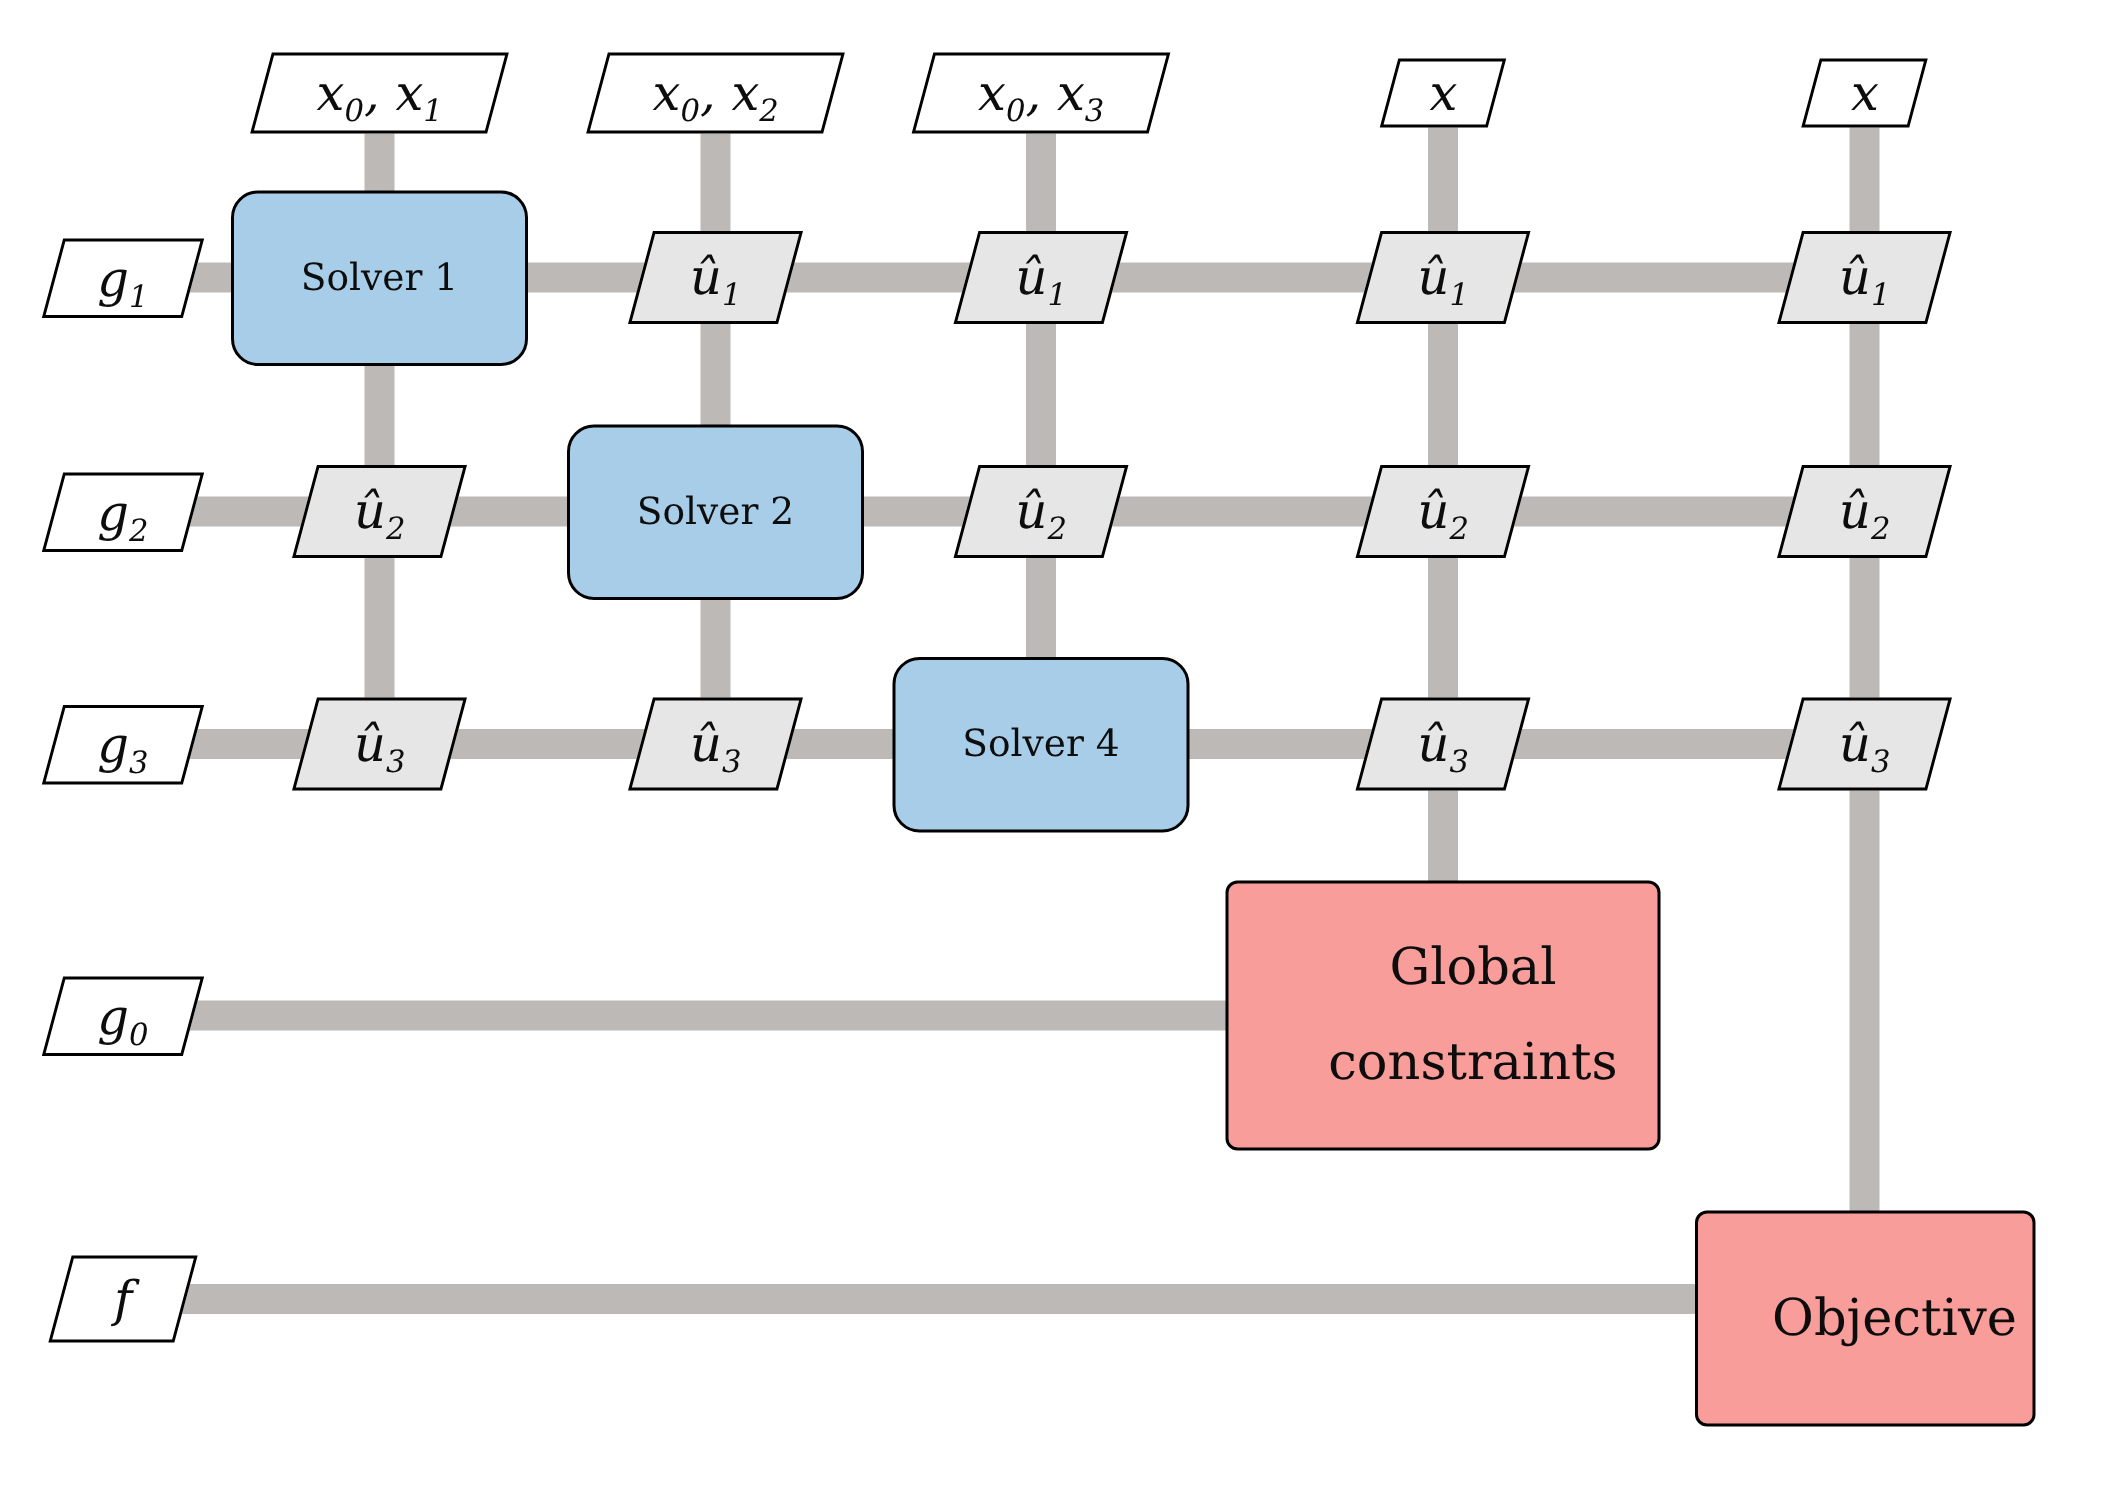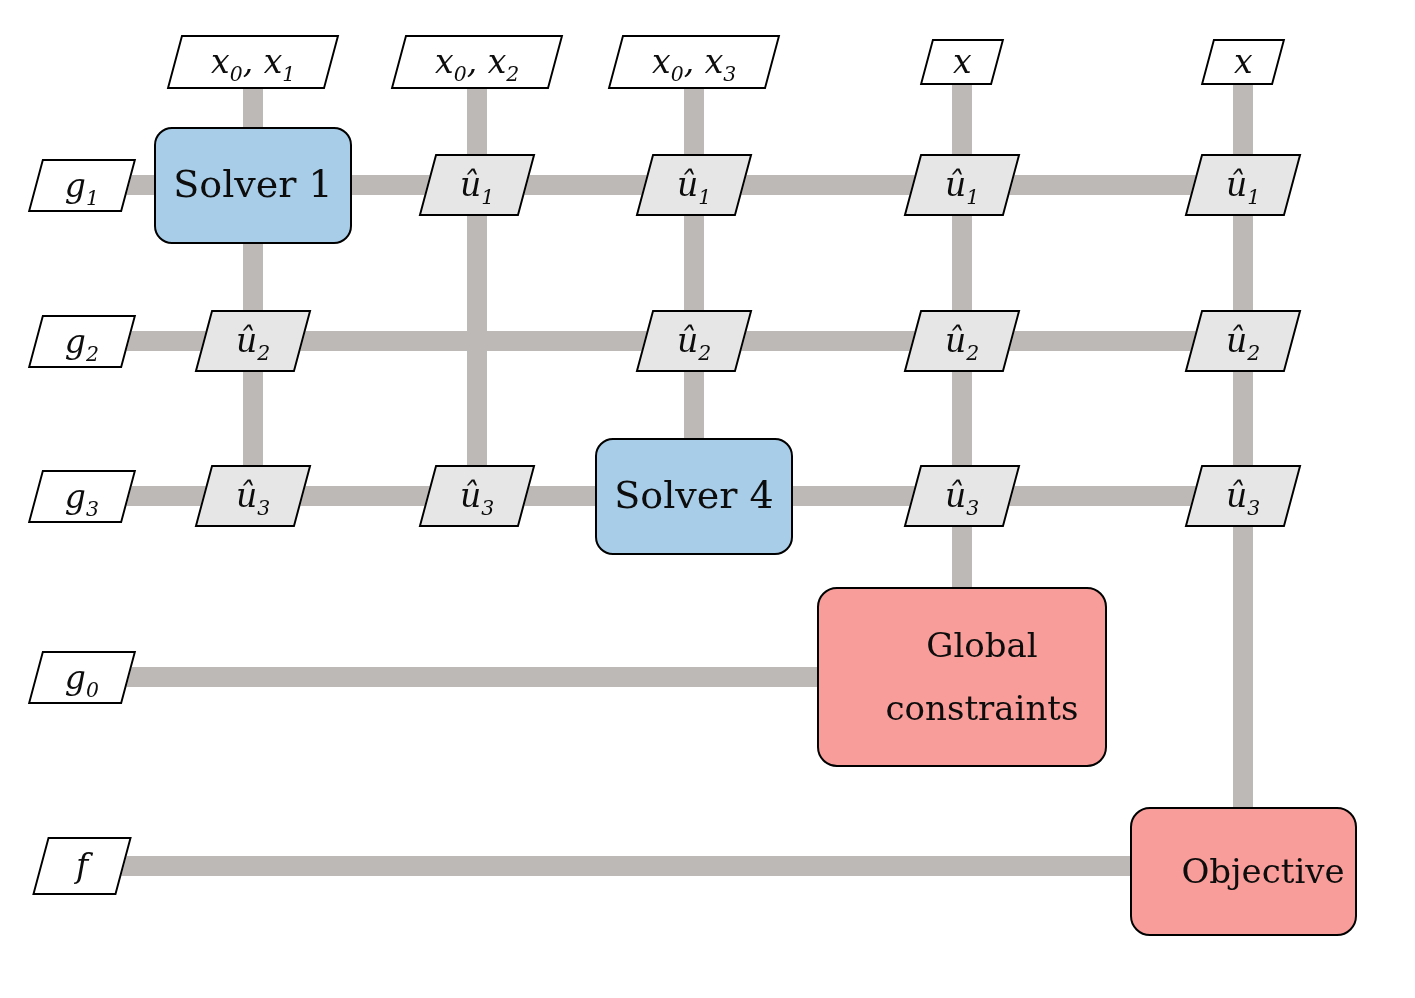--- a/index.html
+++ b/index.html
@@ -28,30 +28,30 @@
     transform:skewX(-15deg);
   }
   .par .lbl{ transform:skewX(15deg); }
   .box{
     border:2px solid var(--border,#000);
     border-radius:18px;
   }
   .t-input, .t-input_small, .t-output { background:var(--io-fill,#ffffff); }
   .t-data     { background:var(--data-fill,#e6e6e6); }
   .t-solver   { background:var(--solver-fill,#a8cde8); }
-  .t-function { background:var(--function-fill,#f89d9a); border-radius:20px;padding-left:40px; }
+  .t-function { background:var(--function-fill,#f89d9a); border-radius:8px;padding-left:40px; }
   .lbl{
     font-size:33px;
     color:#0d0d0d;
     text-align:center;
     line-height:1.15;
     white-space:pre-line;
   }
   .t-function .lbl{ font-size:34px; line-height:1.85; }
-  .t-solver .lbl{ font-size:38px; }
+  .t-solver .lbl{ font-size:25px; }
   .math{ font-style:italic; }
   sub{ font-size:0.62em; line-height:0; }
 </style>
 </head>
 <body>
 
 <div id="stage" style="--bg: #ffffff; --io-fill: #ffffff; --data-fill: #e6e6e6; --solver-fill: #a8cde8; --function-fill: #f89d9a; --connector: #bdb9b6; --border: #000000;">
     <div class="connector" style="left: 82px; top: 175px; width: 1161px; height: 20px;"></div>
     <div class="connector" style="left: 82px; top: 331px; width: 1161px; height: 20px;"></div>
     <div class="connector" style="left: 82px; top: 486px; width: 1161px; height: 20px;"></div>
@@ -124,23 +124,26 @@
     </div>
     <div class="node par t-data" style="left: 912px; top: 465px; width: 100px; height: 62px;">
       <span class="lbl math">û<sub>3</sub></span>
     </div>
     <div class="node par t-data" style="left: 1193px; top: 465px; width: 100px; height: 62px;">
       <span class="lbl math">û<sub>3</sub></span>
     </div>
     <div class="node box t-solver" style="left: 154px; top: 126.5px; width: 198px; height: 117px;">
       <span class="lbl">Solver 1</span>
     </div>
+    <div class="node box t-solver" style="left: 378px; top: 282.5px; width: 198px; height: 117px;">
+      <span class="lbl">Solver 2</span>
+    </div>
     <div class="node box t-solver" style="left: 595px; top: 437.5px; width: 198px; height: 117px;">
       <span class="lbl">Solver 4</span>
     </div>
     <div class="node box t-function" style="left: 817px; top: 587px; width: 290px; height: 180px;">
       <span class="lbl">Global
 constraints</span>
     </div>
-    <div class="node box t-function" style="left: 1129.5px; top: 807px; width: 227px; height: 129px;">
+    <div class="node box t-function" style="left: 1129.5px; top: 807px; width: 227px; height: 144px;">
       <span class="lbl">Objective</span>
     </div>
   </div>
 
 </body></html>

